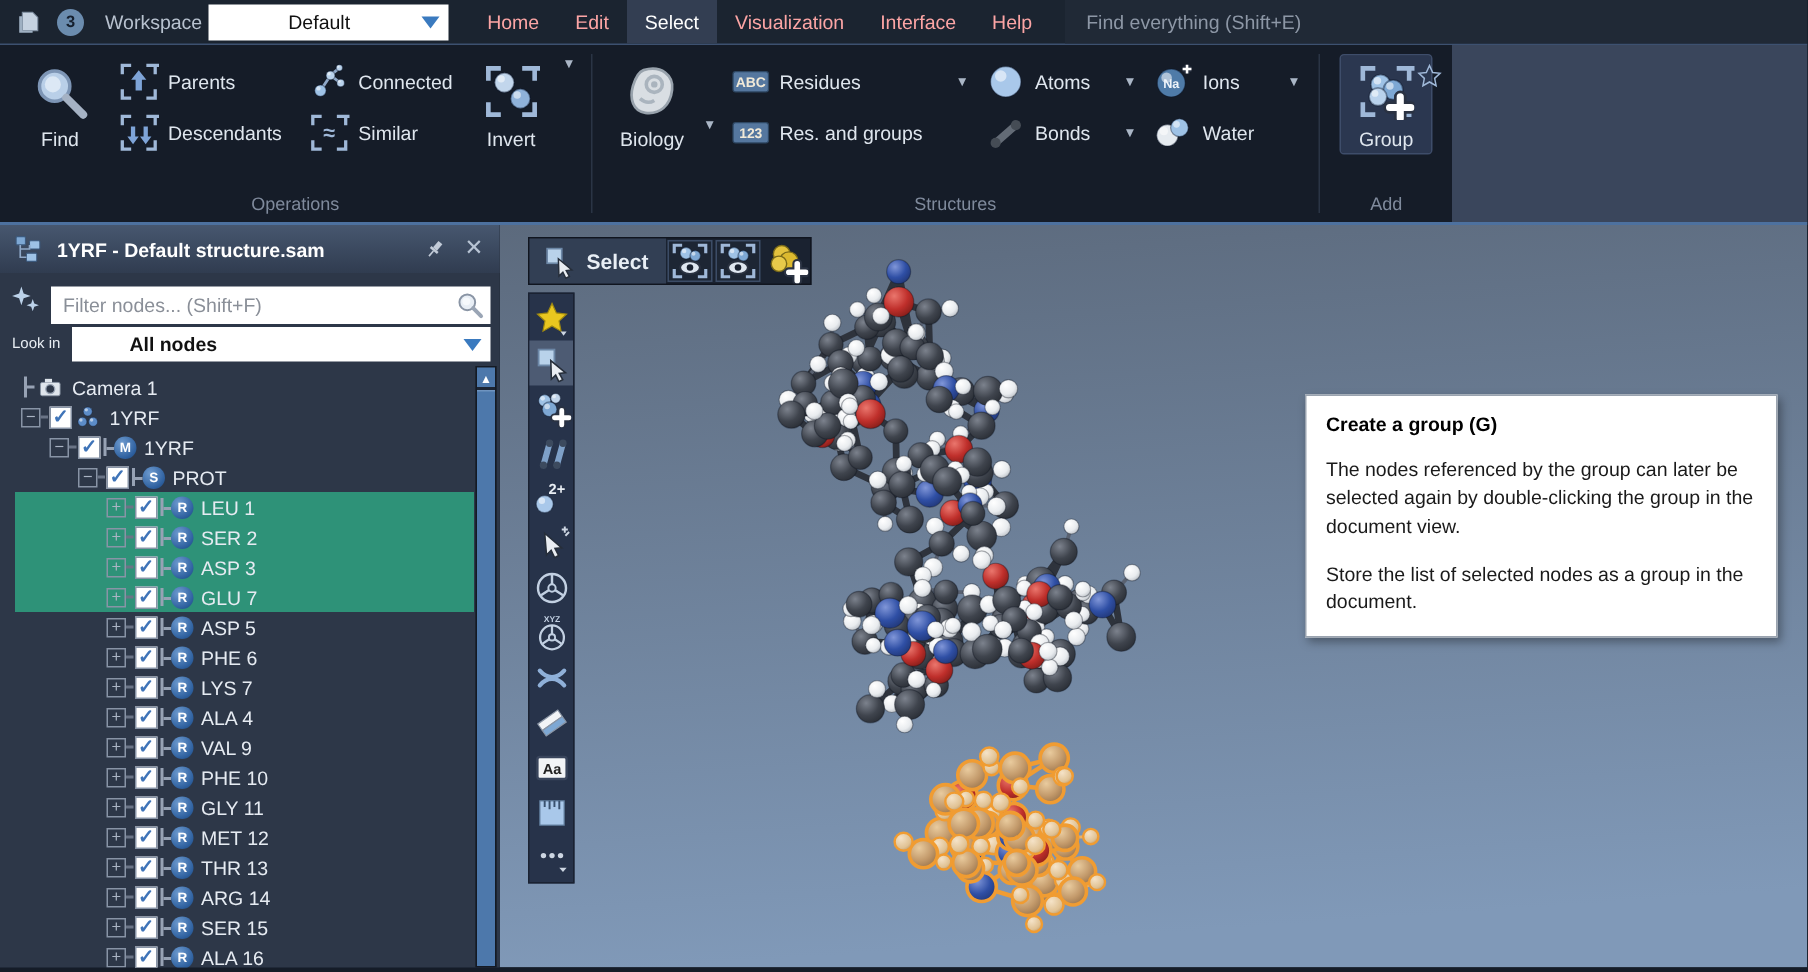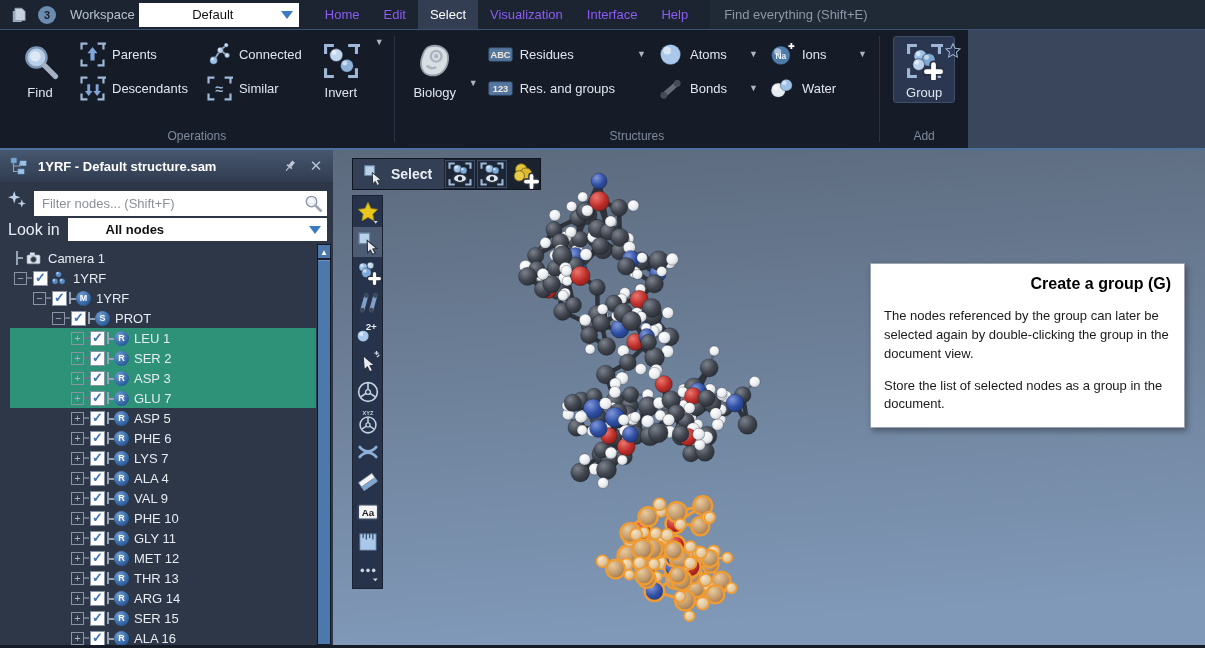--- a/index.html
+++ b/index.html
@@ -13,21 +13,21 @@
   .mb-left { display:flex; align-items:center; padding-left:8px; gap:8px; }
   .badge { width:18px; height:18px; border-radius:50%; background:#6b8cae; color:#16202e;
     font-size:11px; font-weight:bold; display:flex; align-items:center; justify-content:center; }
   .ws-label { color:#b8c2cf; padding:0 4px 0 14px; align-self:center; }
   .ws-select { width:160px; height:24px; background:#fff; color:#111; display:flex;
     align-items:center; padding:0 6px; font-size:13px; align-self:center; }
   .ws-select .val { flex:1;text-align:center; }
   .tri-down { width:0; height:0; border-left:6px solid transparent; border-right:6px solid transparent;
     border-top:8px solid #3a7abf; }
   .menu-items { display:flex; align-items:stretch; margin-left:14px; }
-  .menu-item { padding:0 12px; display:flex; align-items:center; cursor:default; color:#8b5cf6; }
+  .menu-item { padding:0 12px; display:flex; align-items:center; cursor:default; color:#fca5a5; }
   .menu-item.active { background:#333e52; color:#fff; }
   .search-input { flex:1; margin-left:10px; background:#202936; border:0; outline:none;
     color:#aeb7c4; font-size:13px; padding:0 14px; font-family:"Liberation Sans",sans-serif; }
   .search-input::placeholder { color:#8d97a6; }
 
   
   .ribbon { position:relative; height:120px; background:#151c28; display:flex;
     border-bottom:2px solid #4d719f; }
   .rgroup { display:flex; flex-direction:column; }
   .rgroup-content { display:flex; align-items:flex-start; padding:7px 10px 0; flex:1; }
@@ -57,21 +57,21 @@
   .dock-title .ttl { color:#fff; font-weight:bold; font-size:13px; flex:1; }
   .ticon { width:22px; height:22px; }
   .dock-title .winbtn { width:18px; height:18px; color:#b8c4d4; }
   .filter-row { height:35px; display:flex; align-items:center; padding:0 6px; gap:6px; }
   .filter-wrap { flex:1; position:relative; height:18px; }
   .filter-input { width:100%; height:25px; border:0; outline:none; background:#fff; color:#444;
     font-size:13px; padding:0 28px 0 8px; font-family:"Liberation Sans",sans-serif; }
   .filter-input::placeholder { color:#8a8f98; }
   .filter-mag { position:absolute; right:3px; top:2px; width:21px; height:21px; }
   .lookin-row { height:27px; display:flex; align-items:center; padding:0 6px 2px 8px; gap:8px; }
-  .lookin-label { color:#e8edf3; font-size:16px; }
+  .lookin-label { color:#e8edf3; font-size:10px; }
   .lookin-select { flex:1; height:23px; background:#fff; color:#111; font-size:13px;
     display:flex; align-items:center; padding:0 6px; }
   .lookin-select .val { flex:1; font-weight:bold;margin-left:32px; }
   .tree { flex:1; position:relative; overflow:hidden; padding-top:4px; }
   .trow { height:20px; display:flex; align-items:center; margin:0 17px 0 10px; color:#e6ebf2;
     font-size:13px; }
   .trow.selected { background:#2e9278; }
   .exp { width:13px; height:13px; border:1px solid #8894a6; color:#aab4c4; font-size:11px;
     line-height:10px; text-align:center; flex:none; }
   .conn { width:5px; height:2px; background:#6a7486; flex:none; }
@@ -104,21 +104,21 @@
     border:1px solid #1a2232; z-index:5; display:flex; flex-direction:column; padding:1px 0; }
   .lt-btn { width:29px; height:30px; display:flex; align-items:center; justify-content:center;
     margin:0 auto; }
   .lt-btn.active { background:#4d5b73; }
   .lt-btn svg { width:26px; height:26px; }
 
   
   .tooltip { position:absolute; left:870px; top:113px; width:315px; background:#fff;
     border:1px solid #9aa3af; box-shadow:2px 3px 6px rgba(0,0,0,0.35); z-index:50;
     padding:11px 13px 13px; color:#111; }
-  .tooltip h4 { font-size:16px; margin-bottom:14px; color:#000;text-align:right; }
+  .tooltip h4 { font-size:13px; margin-bottom:14px; color:#000; }
   .tooltip p { font-size:13px; line-height:1.45; margin-bottom:13px; color:#1a1a1a; }
   .tooltip p:last-child { margin-bottom:0; }
 </style>
 </head>
 <body>
 
 <div class="menubar">
   <div class="mb-left">
     <span class="ticon">
       <svg viewBox="0 0 32 32">

